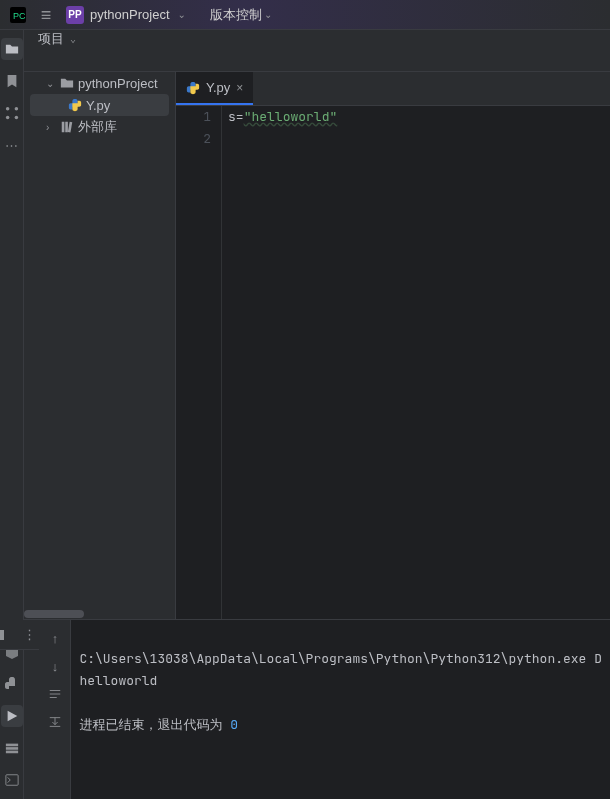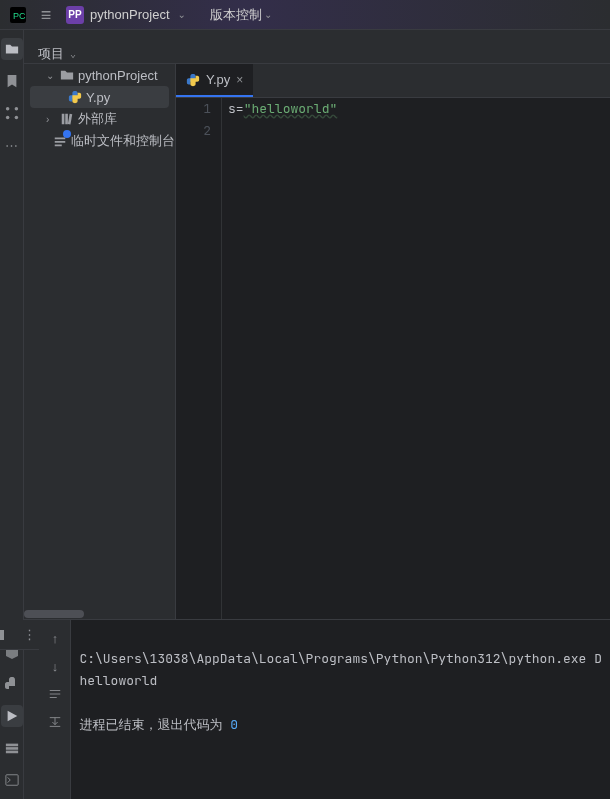--- a/index.html
+++ b/index.html
@@ -68,21 +68,21 @@
   }
   .strip-icon {
     width:22px; height:22px; display:flex; align-items:center; justify-content:center;
     color:var(--text-dim); border-radius:4px;
   }
   .strip-icon.active { background:#3a3d41; color:var(--text-main); }
   .strip-bot { margin-top:auto; margin-bottom:8px; display:flex; flex-direction:column; gap:10px; }
   
   .main-flex { position:absolute; left:24px; top:30px; right:0; bottom:0; display:flex; flex-direction:column; }
   .proj-header {
-    height:34px; display:flex; align-items:flex-end;
+    height:42px; display:flex; align-items:flex-start;
     background: var(--bg-toolbar);
     border-bottom:1px solid var(--border-color);
     font-family:Liberation Mono, monospace;
   }
   .proj-label {
     padding-left:14px; color:var(--text-main); font-size:13px;
     display:flex; align-items:center; gap:4px;
   }
   .proj-header-right {
     margin-left:auto; display:flex; align-items:center; padding-right:2px;
@@ -301,32 +301,20 @@
       <div class="tree-item indent1">
         <span class="toggle-ch">›</span>
         <span>
           <svg width="14" height="14" viewBox="0 0 16 16">
               <rect x="2" y="2" width="3" height="12" fill="#9b9da2"></rect>
               <rect x="6" y="2" width="3" height="12" fill="#9b9da2"></rect>
               <rect x="10" y="2" width="3" height="12" fill="#9b9da2" transform="rotate(10 11 8)"></rect>
             </svg>
         </span>
         <span>外部库</span>
-      </div>
-      <div class="tree-item indent1">
-        <span class="toggle-ch"></span>
-        <span style="position:relative;">
-          <svg width="14" height="14" viewBox="0 0 16 16">
-              <rect x="2" y="4" width="12" height="2" fill="#9b9da2"></rect>
-              <rect x="2" y="8" width="12" height="2" fill="#9b9da2"></rect>
-              <rect x="2" y="12" width="8" height="2" fill="#9b9da2"></rect>
-            </svg>
-          <span style="position:absolute;top:-4px;right:-4px;width:8px;height:8px;border-radius:50%;background:#3574f0;"></span>
-        </span>
-        <span>临时文件和控制台</span>
       </div>
       <div class="hscroll">
           <div class="hscroll-thumb"></div>
         </div>
     </div>
 
     <div class="editor-pane">
       <div class="tab-strip">
         <div class="file-tab">
           <span>

